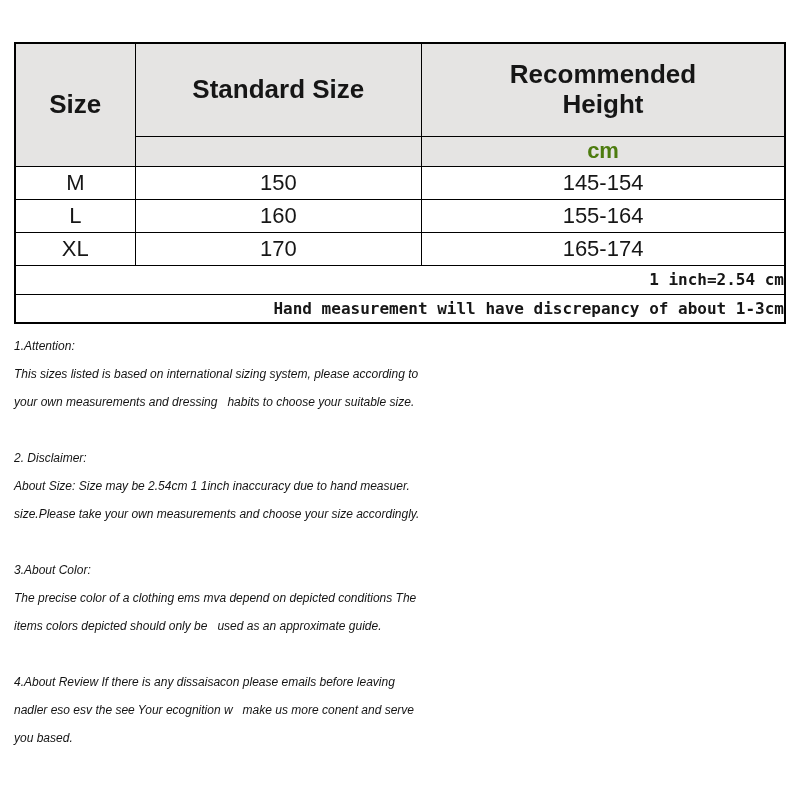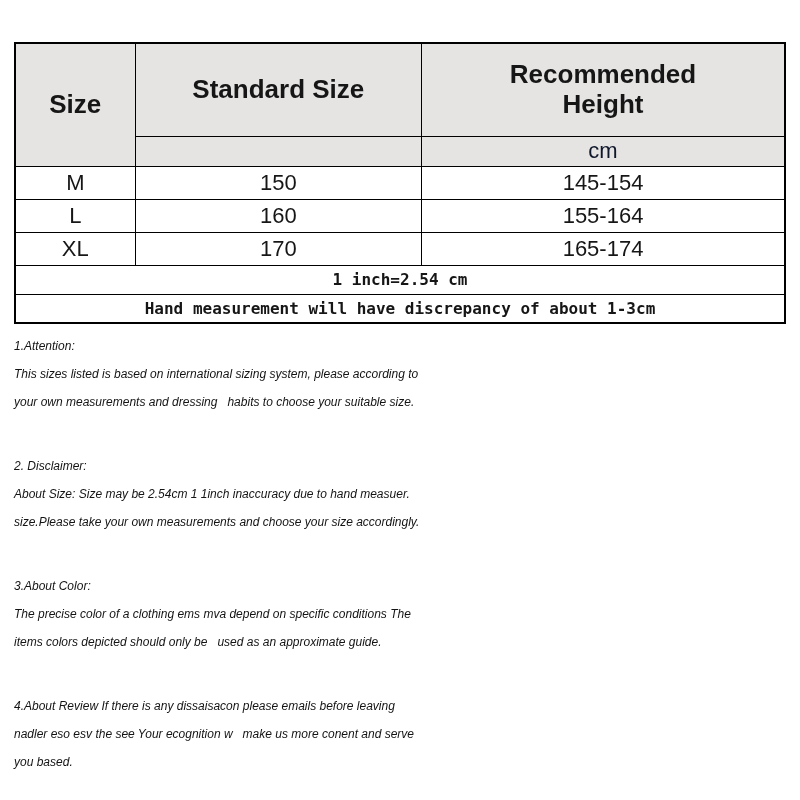--- a/index.html
+++ b/index.html
@@ -38,46 +38,47 @@
   tr.header-main th {
     background: #e5e4e3;
     font-size: 26px;
     font-weight: bold;
     color: #161616;
   }
   tr.header-unit { height: 30px; }
   tr.header-unit th {
     background: #e5e4e3;
     font-size: 22px;
-    font-weight: normal;
-    color: #0f172a;
+    font-weight: bold;
+    color: #4d7c0f;
   }
   .wrap-narrow {
     max-width: 230px;
     margin: 16px auto;
     line-height: 1.15;
   }
   tr.data-row { height: 33px; }
   tr.data-row td {
     font-size: 22px;
     font-weight: normal;
     color: #161616;
   }
   tr.note-row { height: 29px; }
   tr.note-row td {
     font-family: "DejaVu Sans Mono", monospace;
     font-weight: bold;
     font-size: 16px;
     color: #161616;
+    text-align: right;
   }
   .notes-wrap {
     margin: 8px 14px 0 14px;
   }
   .notes-section {
-    margin-top: 36px;
+    margin-top: 28px;
   }
   .notes-section.first {
     margin-top: 0;
   }
   .text-line {
     font-size: 12px;
     line-height: 28px;
     white-space: pre;
     color: #141414;
     font-style: italic;
@@ -136,21 +137,21 @@
     <div class="text-line">This sizes listed is based on international sizing system, please according to</div>
     <div class="text-line">your own measurements and dressing   habits to choose your suitable size.</div>
   </div>
   <div class="notes-section">
     <div class="text-line">2. Disclaimer:</div>
     <div class="text-line">About Size: Size may be 2.54cm 1 1inch inaccuracy due to hand measuer.</div>
     <div class="text-line">size.Please take your own measurements and choose your size accordingly.</div>
   </div>
   <div class="notes-section">
     <div class="text-line">3.About Color:</div>
-    <div class="text-line">The precise color of a clothing ems mva depend on specific conditions The</div>
+    <div class="text-line">The precise color of a clothing ems mva depend on depicted conditions The</div>
     <div class="text-line">items colors depicted should only be   used as an approximate guide.</div>
   </div>
   <div class="notes-section">
     <div class="text-line">4.About Review If there is any dissaisacon please emails before leaving</div>
     <div class="text-line">nadler eso esv the see Your ecognition w   make us more conent and serve</div>
     <div class="text-line">you based.</div>
   </div>
 </div>
 
 </body></html>

